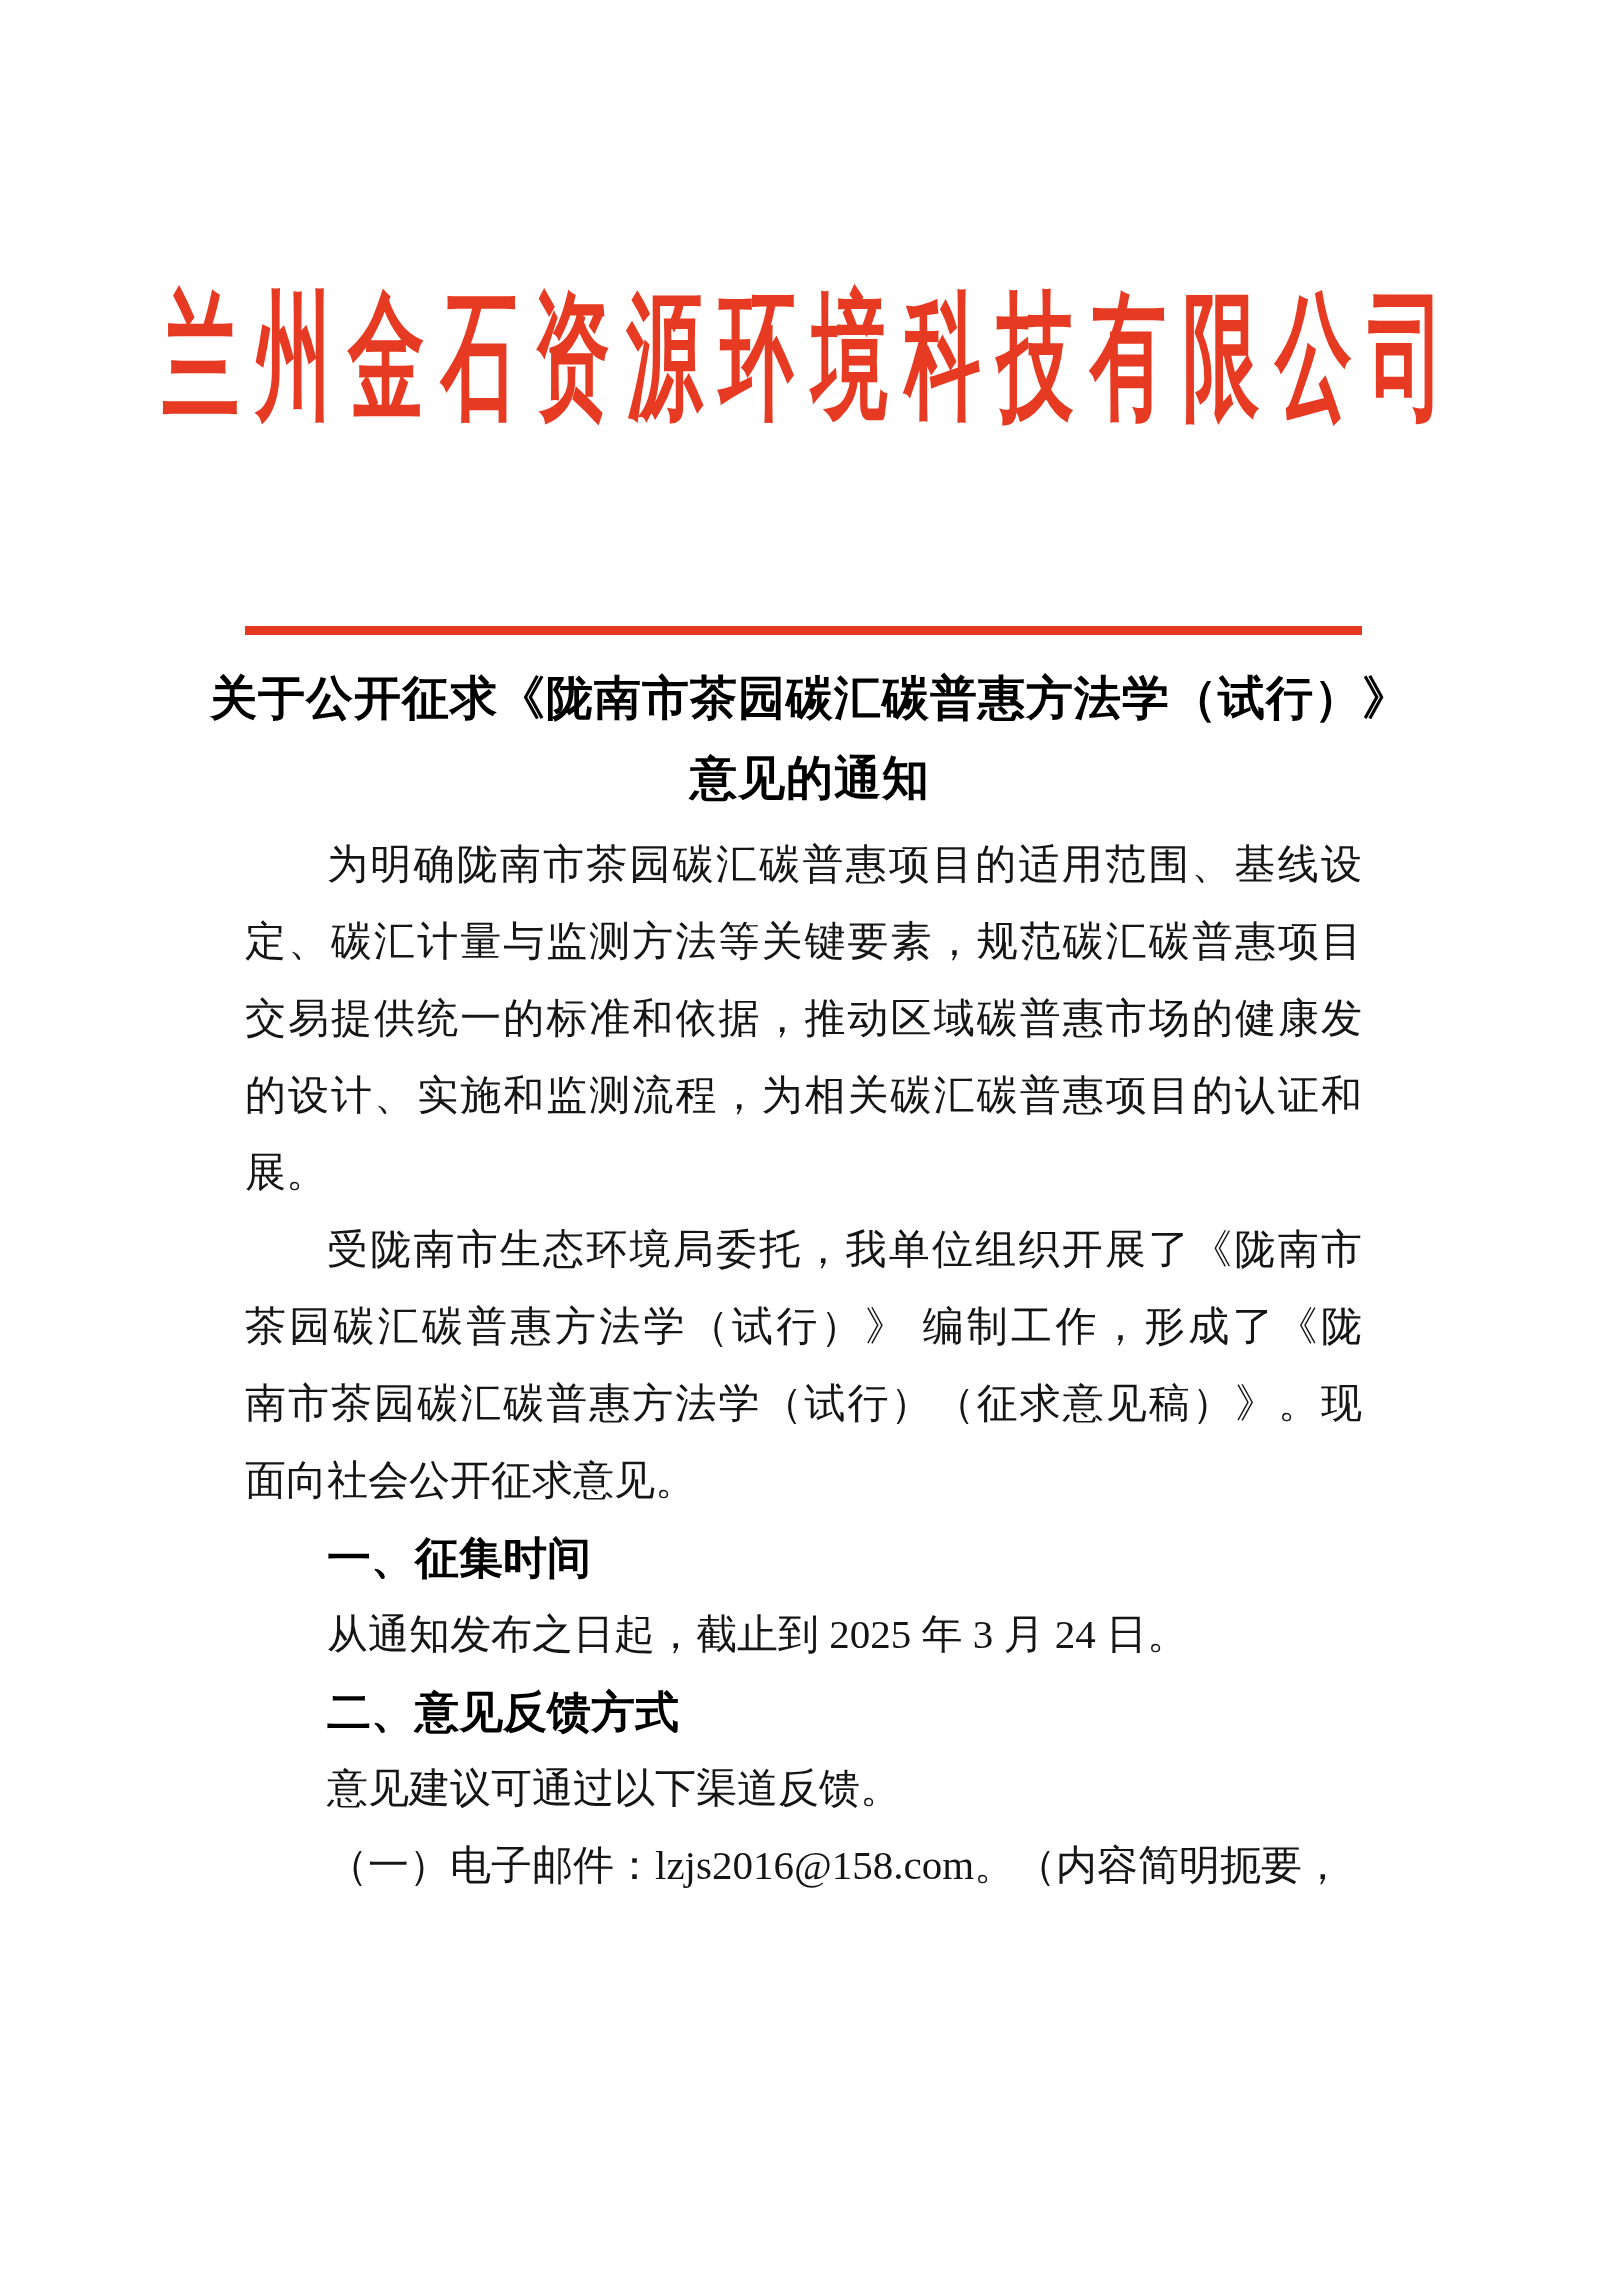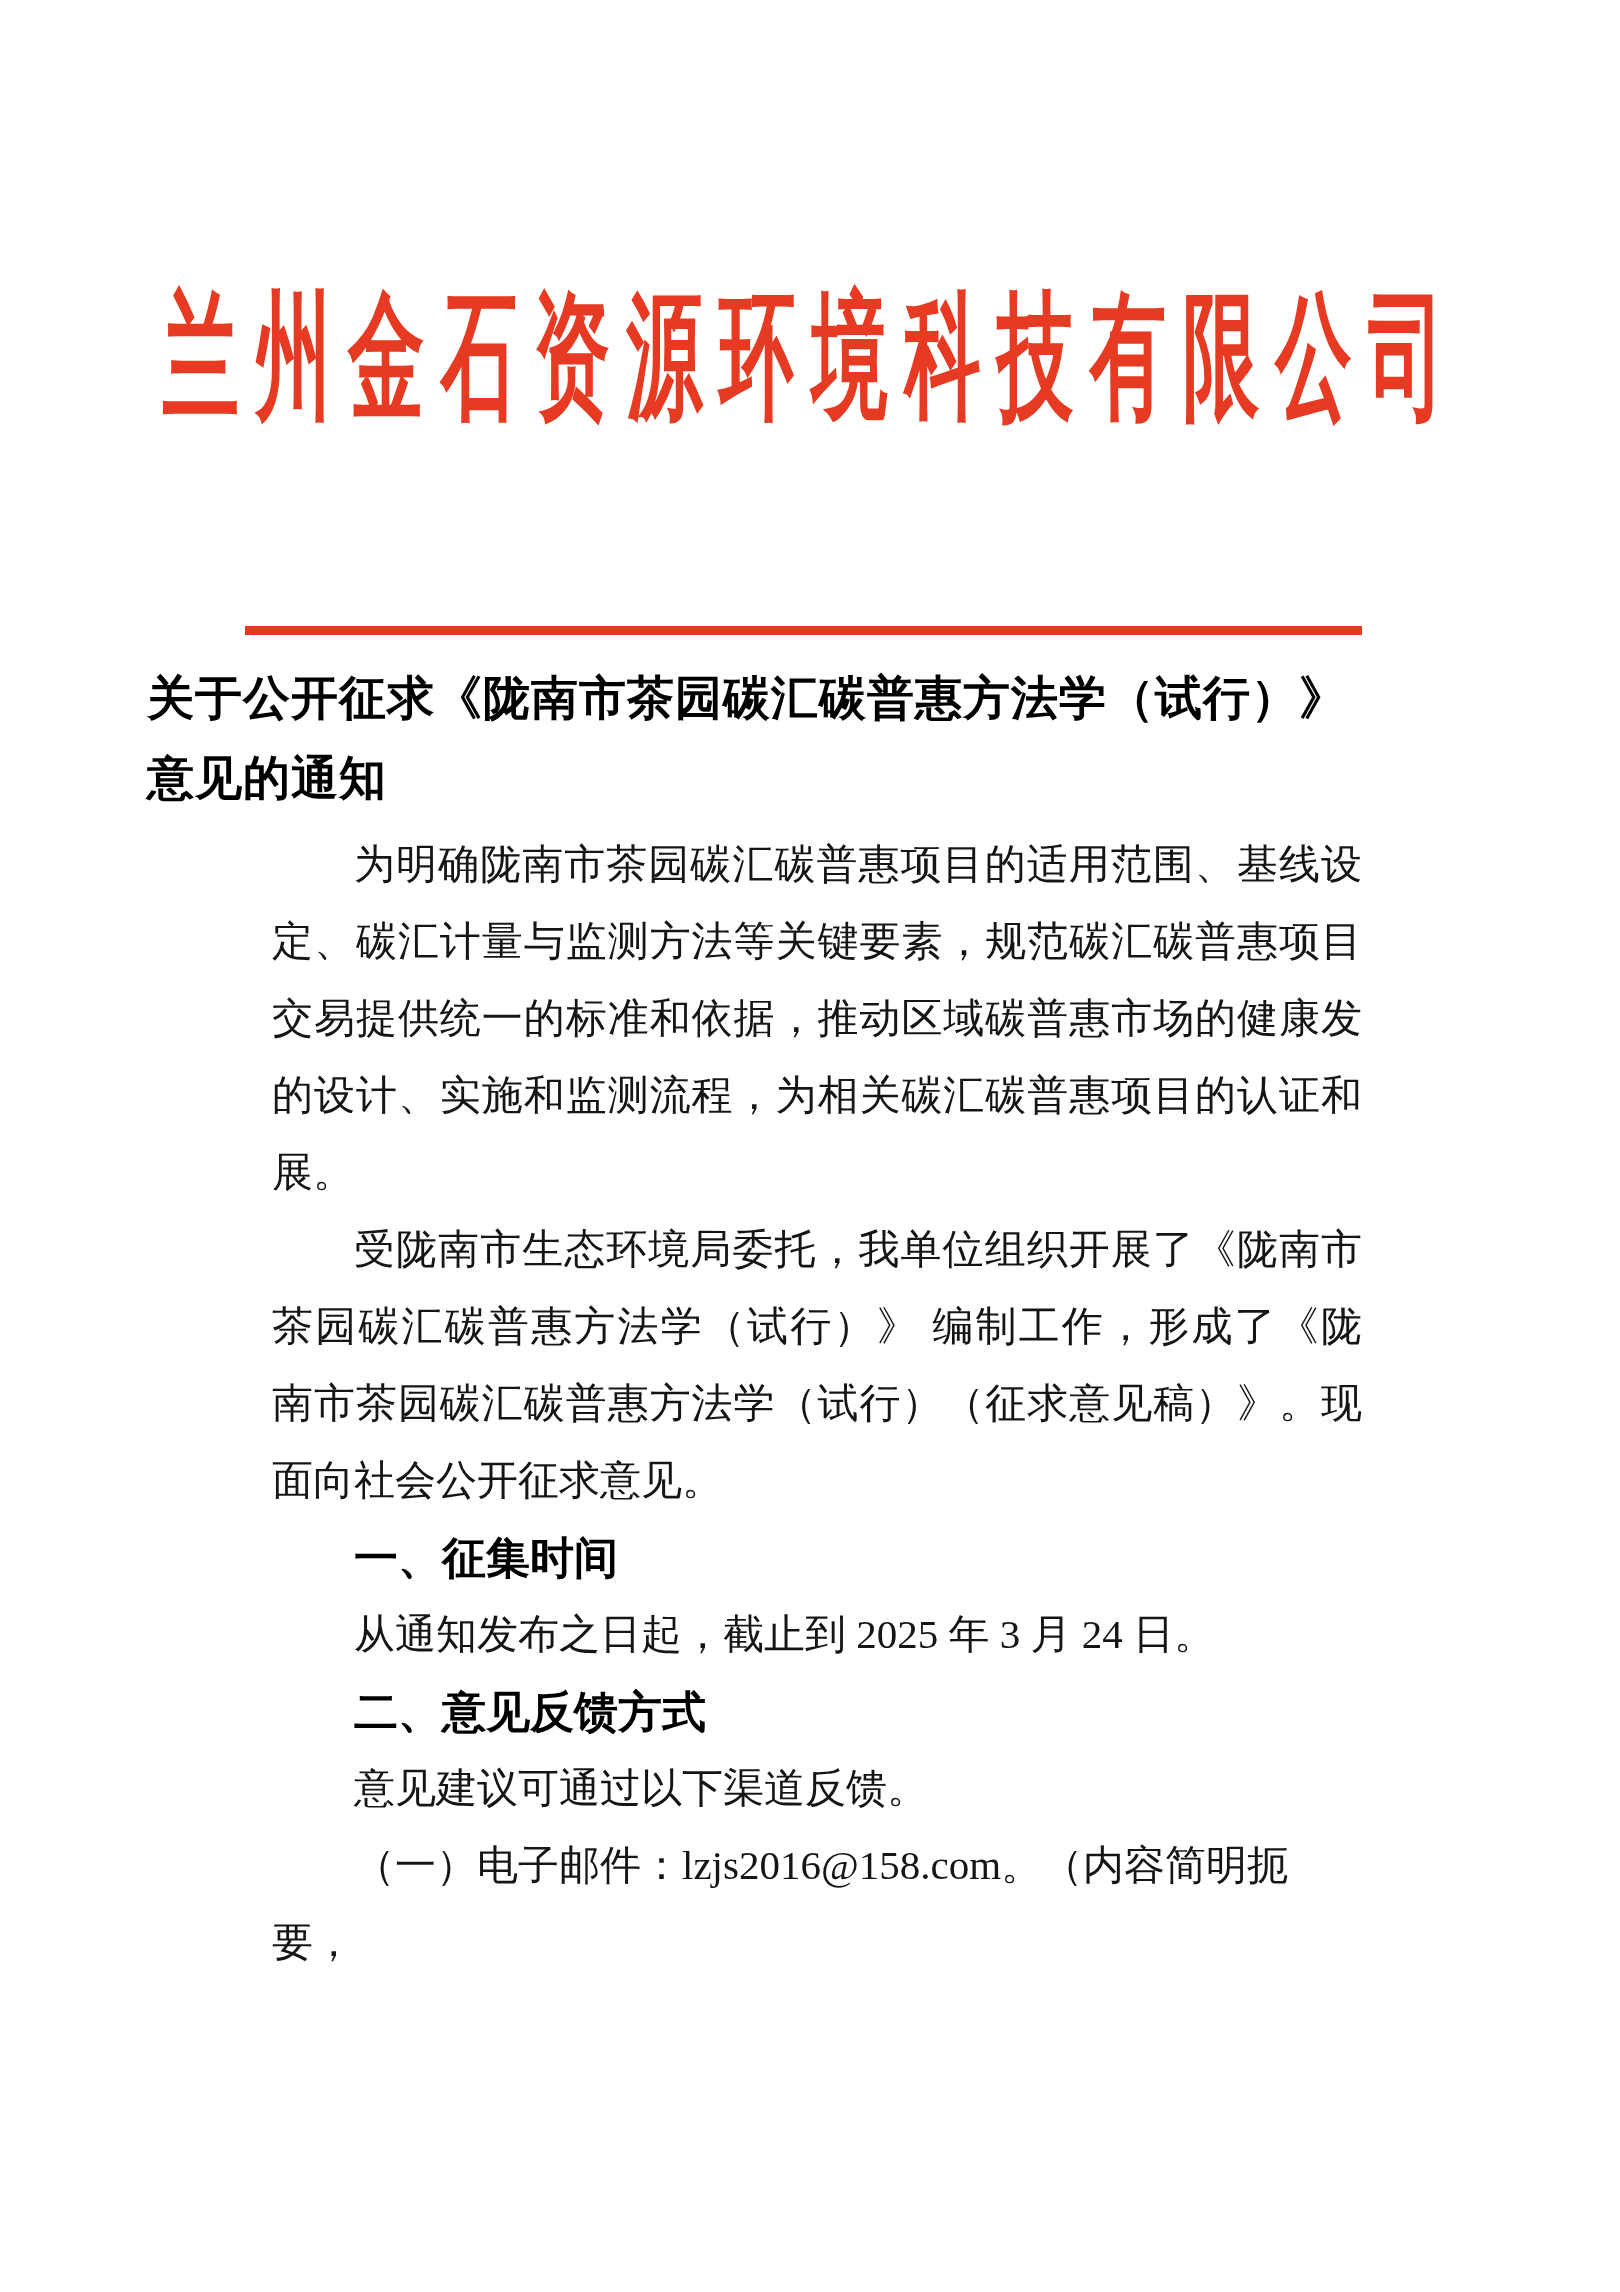--- a/index.html
+++ b/index.html
@@ -50,41 +50,41 @@
     height: 8.8px;
     background: #e4381f;
   }
 
   
   .doc-title {
     position: absolute;
     left: 147px;
     width: 1326px;
     top: 658px;
+    text-align: center;
     font-weight: bold;
     font-size: 47px;
     line-height: 80px;
     color: #000000;
     letter-spacing: 1px;
   }
 
   
   .body-block {
     position: absolute;
     left: 245px;
     width: 1117px;
     top: 826px;
     font-size: 41px;
     color: #151515;
   }
   .line {
     height: 77px;
     line-height: 77px;
     white-space: pre-wrap;
-    margin-left: 27px;
   }
   .justify {
     text-align: justify;
     text-align-last: justify;
     text-justify: inter-character;
   }
   .indent {
     text-indent: 82px;
   }
   .heading {

